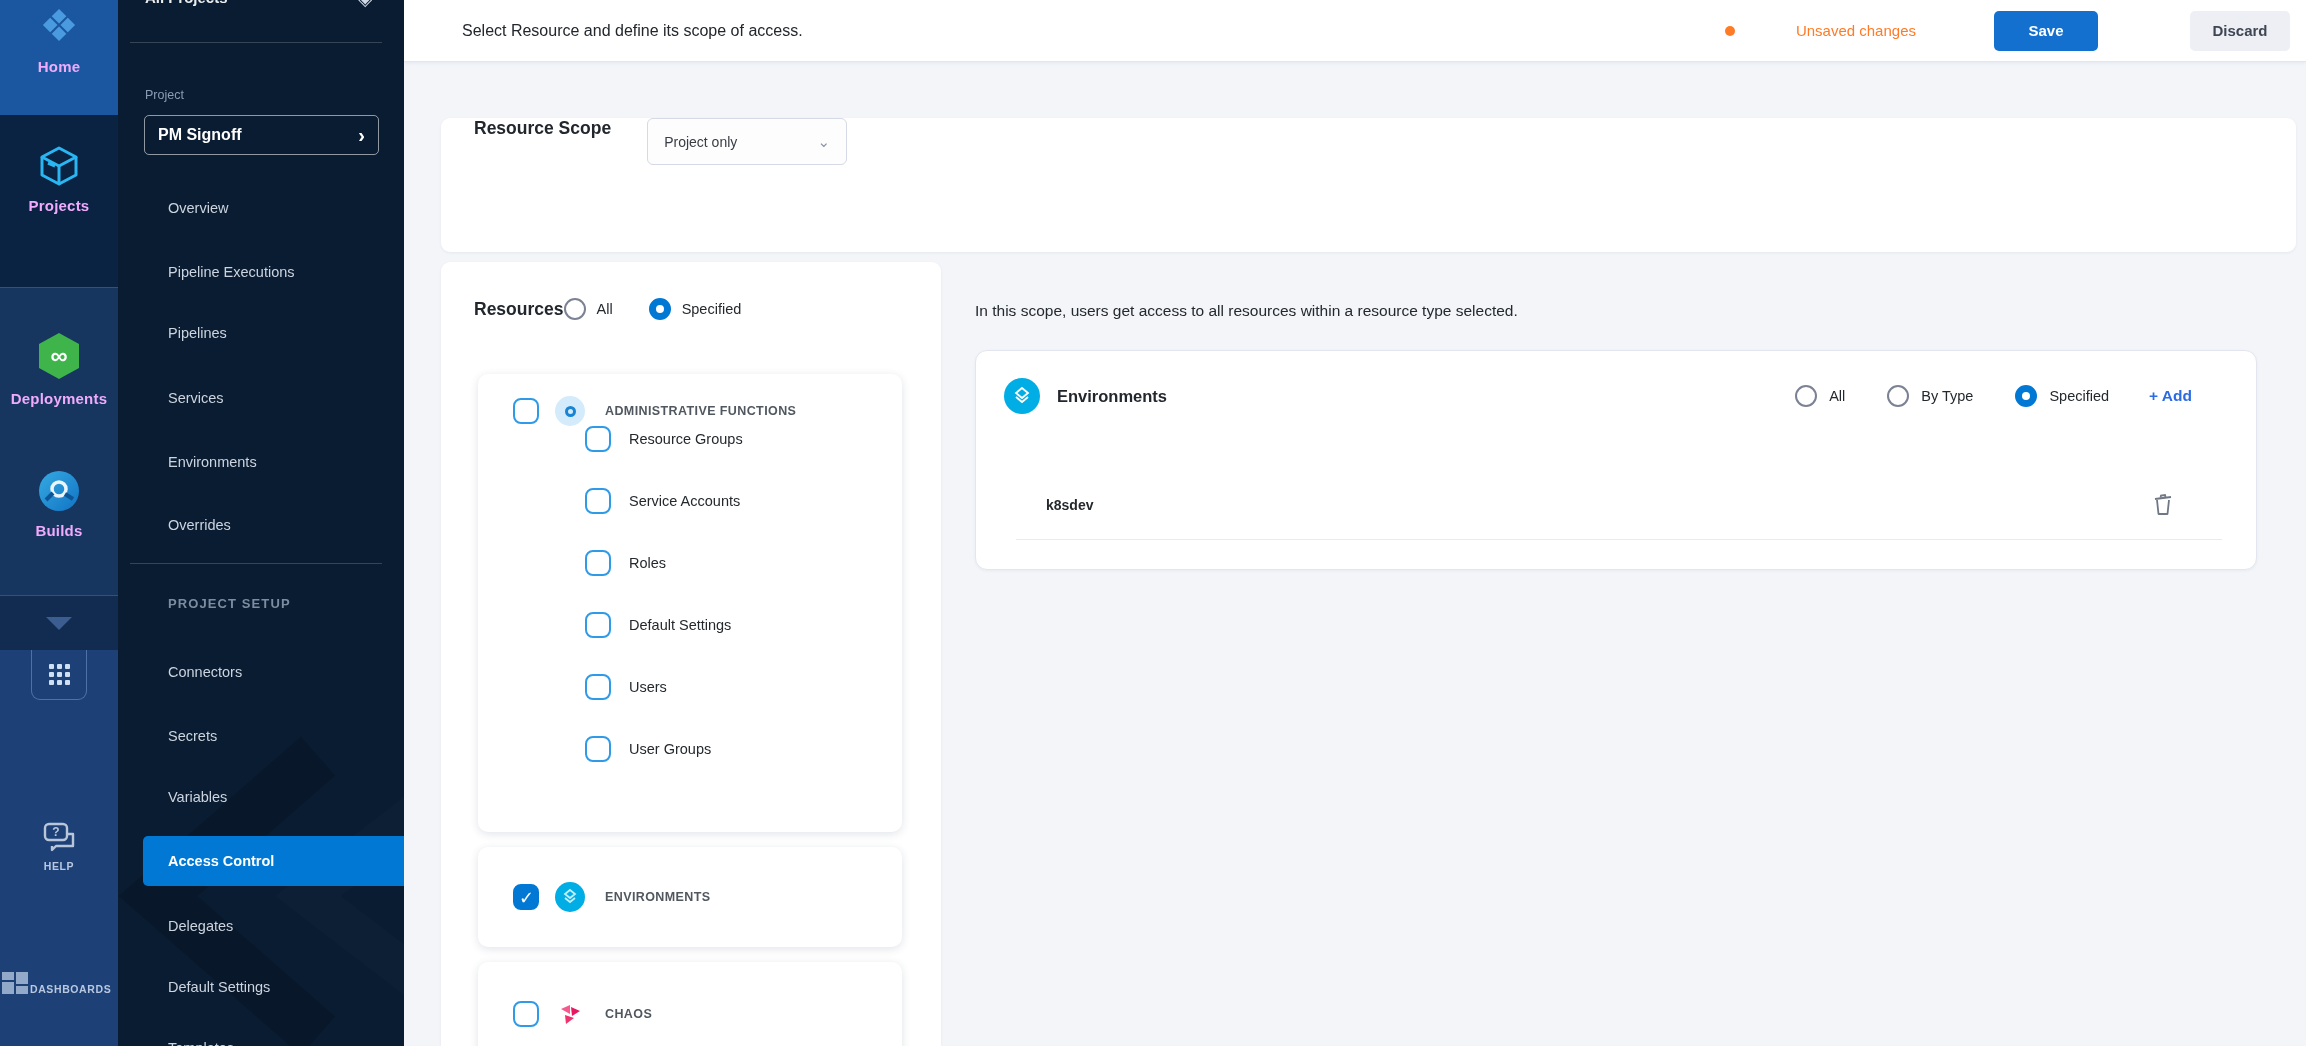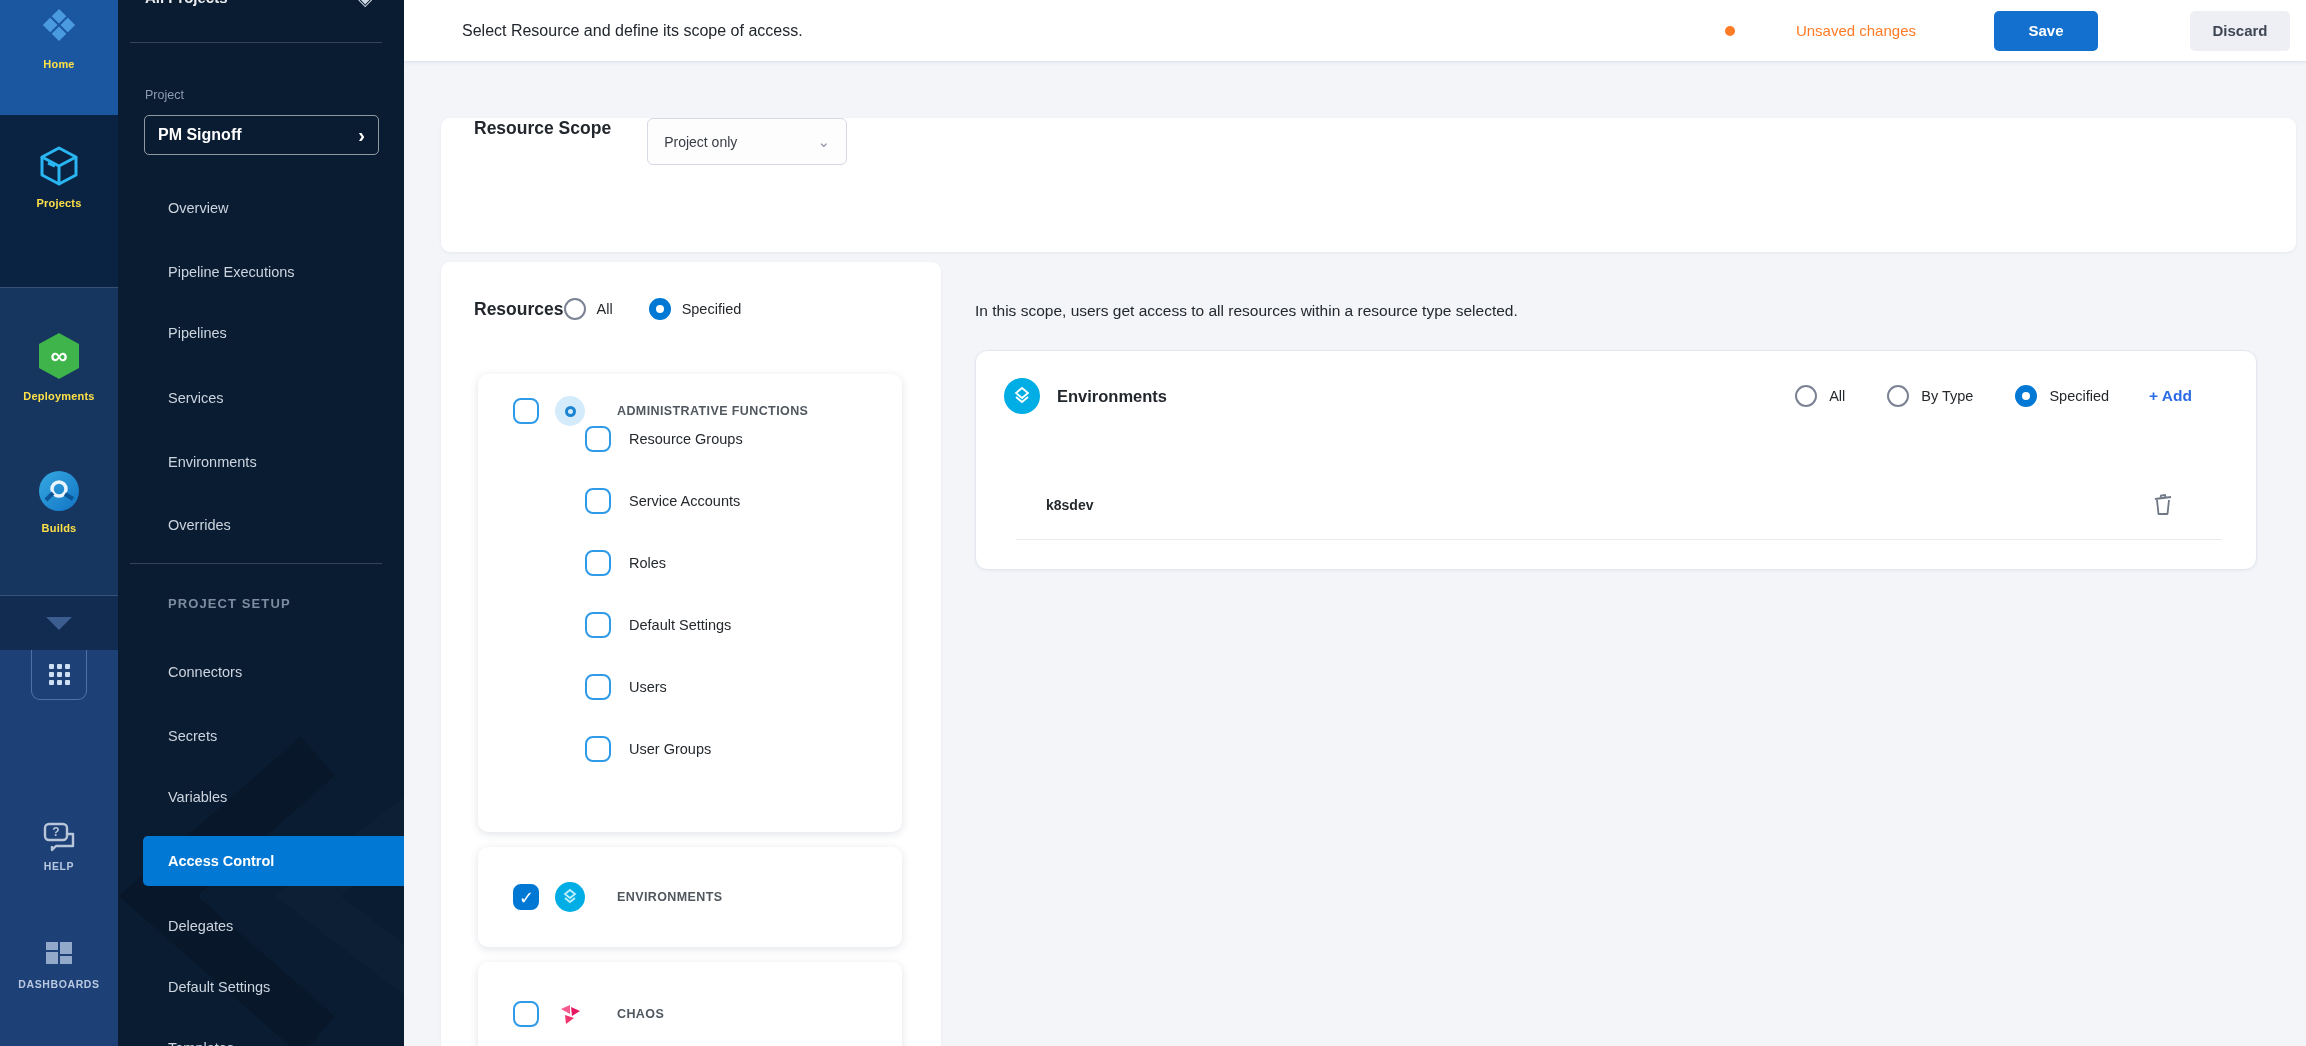--- a/index.html
+++ b/index.html
@@ -13,22 +13,22 @@
   .tile-projects { top:115px; height:172px; background:#0a2342; padding-top:28px; }
   .rail-divider { position:absolute; left:0; width:118px; height:1px; background:rgba(255,255,255,0.14); }
   .tile-deployments { top:330px; height:120px; }
   .tile-builds { top:468px; height:120px; }
   .chev-strip { position:absolute; top:596px; height:54px; width:118px; background:#112b51; display:flex; align-items:center; justify-content:center; }
   .rail-bottom { position:absolute; top:650px; height:396px; width:118px; background:#1d4176; }
   .grid-btn { position:absolute; left:31px; top:0px; width:56px; height:50px; border:1px solid rgba(140,175,230,0.45); border-top:none; border-radius:0 0 9px 9px; display:flex; align-items:center; justify-content:center; cursor:pointer; }
   .dots9 { display:grid; grid-template-columns:repeat(3,5px); grid-template-rows:repeat(3,5px); gap:3px; }
   .dots9 span { background:#cfe0f4; border-radius:1px; }
   .tile-help { top:822px; height:90px; left:0; position:absolute; width:118px; display:flex; flex-direction:column; align-items:center; cursor:pointer; }
-  .tile-dash { top:940px; height:90px; left:0; position:absolute; width:118px; display:flex; flex-direction:column; align-items:center; cursor:pointer; }
-  .rail-label { font-size:11px; font-weight:700; color:#fde047; margin-top:8px; letter-spacing:.2px; }
+  .tile-dash { top:940px; height:90px; left:0; position:absolute; width:118px; display:flex; flex-direction:row; align-items:center; cursor:pointer; }
+  .rail-label { font-size:15px; font-weight:700; color:#f0abfc; margin-top:8px; letter-spacing:.2px; }
   .rail-label.dim { color:#b9c8e0; font-size:10.5px; letter-spacing:.6px; }
   .home-glyph { font-size:44px; line-height:48px; color:#4a9ae0; }
   .chev-down { width:0; height:0; border-left:13px solid transparent; border-right:13px solid transparent; border-top:13px solid #3c5d8f; }
 
   
   .sidebar { position:absolute; left:118px; top:0; width:286px; height:1046px; background:#0a1c31; z-index:20; overflow:hidden; }
   .sb-top { position:absolute; top:0; left:0; right:0; height:16px; overflow:hidden; }
   .sb-top-text { position:absolute; top:-11px; left:27px; color:rgba(255,255,255,0.92); font-size:15px; font-weight:600; }
   .sb-top-icon { position:absolute; top:-12px; right:32px; color:#cfd9e6; font-size:18px; }
   .sb-divider { position:absolute; left:12px; right:22px; height:1px; background:rgba(255,255,255,0.18); }
@@ -76,21 +76,21 @@
   .gc-admin .group-row { padding:22px 0 0 35px; }
   .gc-env .group-row { padding-left:35px; }
   .gc-chaos .group-row { padding:37px 0 0 35px; }
   .cbx { width:26px; height:26px; border:2px solid #2f9ae8; border-radius:8px; background:#fff; flex:none; cursor:pointer; }
   .cbx.checked { background:#0278d5; border-color:#0278d5; position:relative; }
   .cbx.checked::after { content:"✓"; position:absolute; left:4px; top:1px; color:#fff; font-size:18px; font-weight:700; }
   .gicon { width:30px; height:30px; border-radius:50%; margin-left:16px; flex:none; display:flex; align-items:center; justify-content:center; }
   .gicon-admin { background:#d4ebfb; }
   .gicon-admin i { width:11px; height:11px; border:3.5px solid #1b84d2; border-radius:50%; display:block; }
   .gicon-env { background:#00ade4; }
-  .group-label { margin-left:32px; font-size:12.5px; font-weight:700; color:#50575f; letter-spacing:.4px; }
+  .group-label { margin-left:20px; font-size:12.5px; font-weight:700; color:#50575f; letter-spacing:.4px; }
   .sub-row { display:flex; align-items:center; margin-left:107px; margin-bottom:36px; }
   .sub-row:first-of-type { margin-top:35px; }
   .sub-lbl { margin-left:18px; font-size:14.5px; color:#24292e; }
 
   .hint-text { position:absolute; left:571px; top:240px; font-size:15.5px; color:#24292e; }
   .env-card { position:absolute; left:571px; top:288px; width:1282px; height:220px; background:#fff; border-radius:12px; border:1px solid #e3e6ef; box-shadow:0 1px 3px rgba(40,60,90,.06); }
   .env-head { display:flex; align-items:center; height:90px; padding:0 64px 0 28px; }
   .env-circle { width:36px; height:36px; border-radius:50%; background:#00ade4; display:flex; align-items:center; justify-content:center; flex:none; }
   .env-title { margin-left:17px; font-size:16.5px; font-weight:700; color:#22272d; }
   .env-head .spacer { flex:1; }

